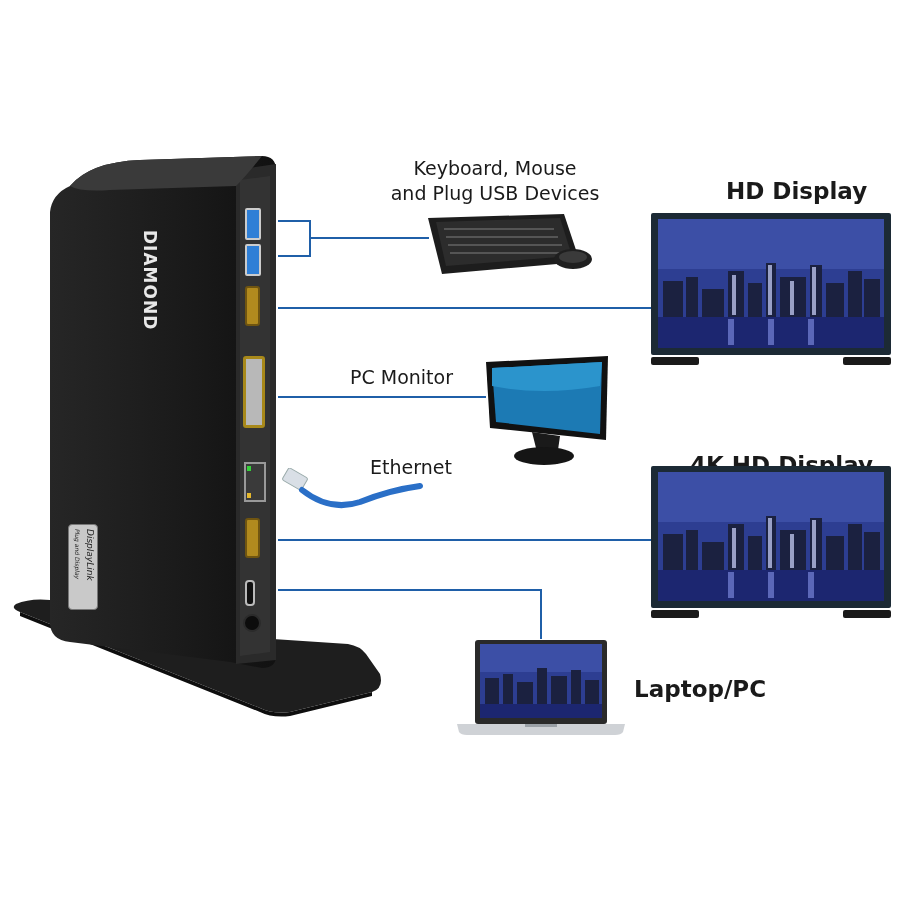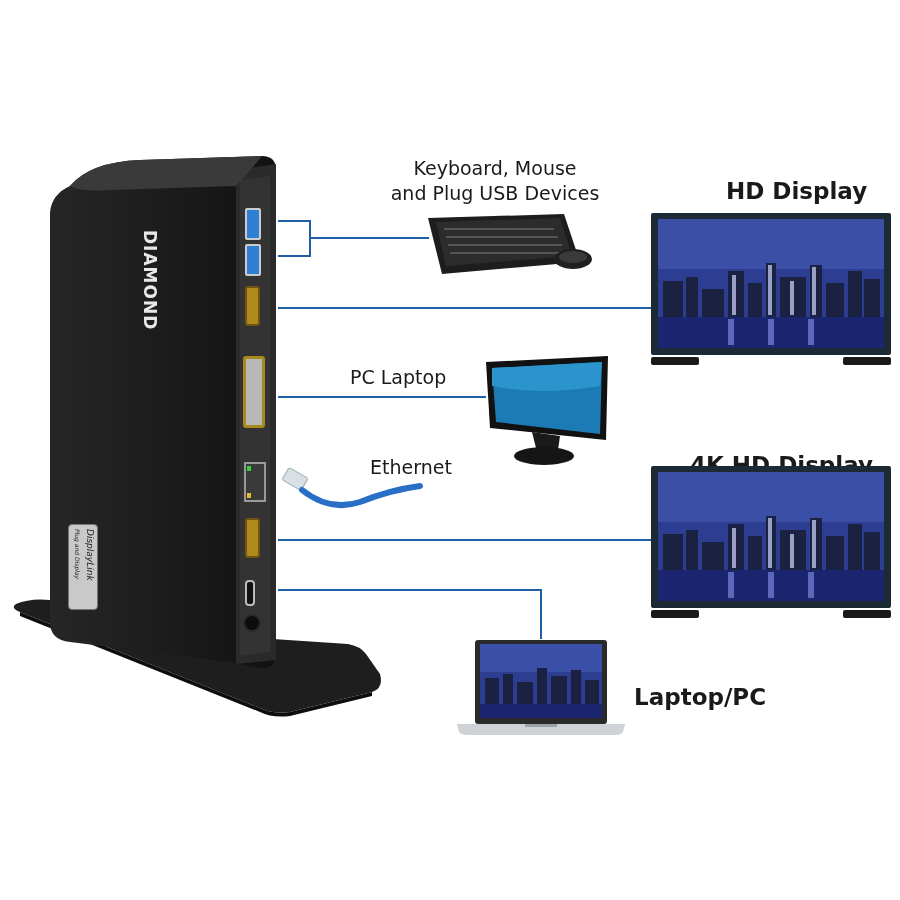--- a/index.html
+++ b/index.html
@@ -127,21 +127,21 @@
           <rect x="70" y="100" width="6" height="26"></rect>
           <rect x="110" y="100" width="6" height="26"></rect>
           <rect x="150" y="100" width="6" height="26"></rect>
         </g>
     </svg>
   </div>
   <div class="tv-foot" style="left:0;bottom:-10px;"></div>
   <div class="tv-foot" style="right:0;bottom:-10px;"></div>
 </div>
 
-<div class="abs label reg" style="left:350px;top:366px;">PC Laptop</div>
+<div class="abs label reg" style="left:350px;top:366px;">PC Monitor</div>
 <svg class="abs" style="left:482px;top:356px;" width="130" height="112" viewBox="0 0 130 112">
   <path d="M4,6 L126,0 L124,84 L8,72 Z" fill="#111"></path>
   <path d="M10,12 L120,6 L118,78 L14,66 Z" fill="#1c7ab4"></path>
   <path d="M10,12 L120,6 L118,30 Q60,40 10,30 Z" fill="#2b94cc"></path>
   <path d="M50,76 L78,80 L76,94 L54,92 Z" fill="#1a1a1a"></path>
   <ellipse cx="62" cy="100" rx="30" ry="9" fill="#151515"></ellipse>
 </svg>
 
 <div class="abs label reg" style="left:370px;top:456px;text-align:right;">Ethernet</div>
 <svg class="abs" style="left:280px;top:468px;" width="150" height="50" viewBox="0 0 150 50">
@@ -196,13 +196,13 @@
     <rect x="62" y="44" width="16" height="22"></rect>
       <rect x="82" y="30" width="10" height="36"></rect>
     <rect x="96" y="38" width="16" height="28"></rect>
       <rect x="116" y="32" width="10" height="34"></rect>
     <rect x="130" y="42" width="14" height="24"></rect>
   </g>
   <rect x="25" y="66" width="122" height="14" fill="#1c2670"></rect>
   <path d="M2,86 L170,86 L168,94 Q166,97 160,97 L12,97 Q6,97 4,94 Z" fill="#cfd2d6"></path>
   <rect x="70" y="86" width="32" height="3" fill="#9aa0a6"></rect>
 </svg>
-<div class="abs label bold" style="left:634px;top:676px;margin-top:8px;">Laptop/PC</div>
+<div class="abs label bold" style="left:634px;top:676px;">Laptop/PC</div>
 
 </body></html>

